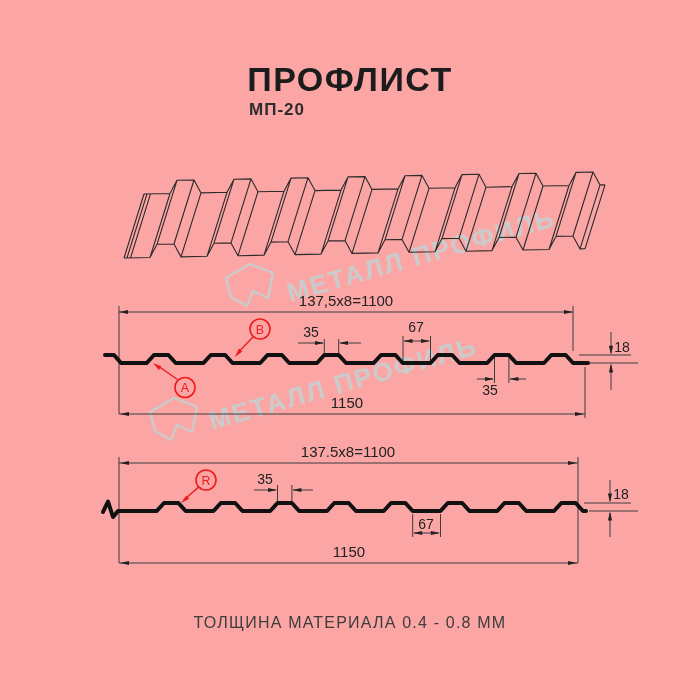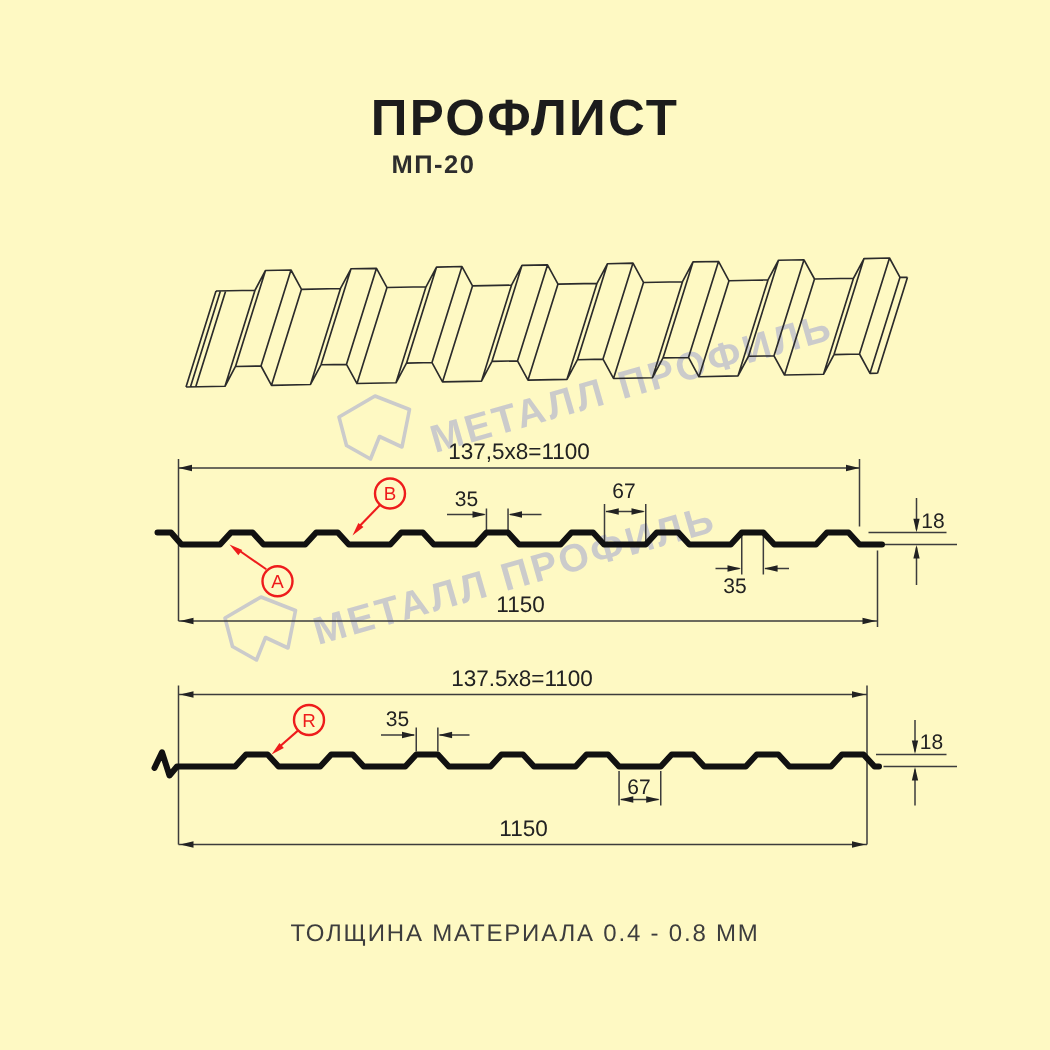--- a/index.html
+++ b/index.html
@@ -1,21 +1,21 @@
 <!DOCTYPE html>
 <html><head>
 <meta charset="utf-8">
 <style>
   html,body{margin:0;padding:0;background:#fff;}
-  .page{position:relative;width:700px;height:700px;background:#fef9c3;overflow:hidden;
+  .page{position:relative;width:700px;height:700px;background:#fca5a5;overflow:hidden;
         font-family:"Liberation Sans",sans-serif;}
   .title{position:absolute;left:0;top:60px;width:700px;text-align:center;
          font-size:34px;font-weight:700;letter-spacing:1.5px;color:#1c1c1c;}
   .subtitle{position:absolute;left:0;top:100px;width:554px;text-align:center;
-         font-size:17px;font-weight:600;letter-spacing:1px;color:#2d2d2d;padding-left:12px;}
+         font-size:17px;font-weight:600;letter-spacing:1px;color:#2d2d2d;}
   .footer{position:absolute;left:0;top:614px;width:700px;text-align:center;
          font-size:16px;font-weight:400;letter-spacing:1.2px;color:#3d3d3d;}
   svg{position:absolute;left:0;top:0;}
   .thick{stroke:#111;stroke-width:4;fill:none;stroke-linejoin:round;stroke-linecap:round;}
   .thin{stroke:#3c3c3c;stroke-width:1;fill:none;}
   .arrow{fill:#222;stroke:none;}
   .dimtxt{font-family:"Liberation Sans",sans-serif;font-size:14px;fill:#222;text-anchor:middle;}
   .dimtxt.big{font-size:15px;}
   .red{stroke:#ee1c1c;fill:none;}
   .redtxt{font-family:"Liberation Sans",sans-serif;font-size:12.5px;fill:#ee1c1c;text-anchor:middle;}

